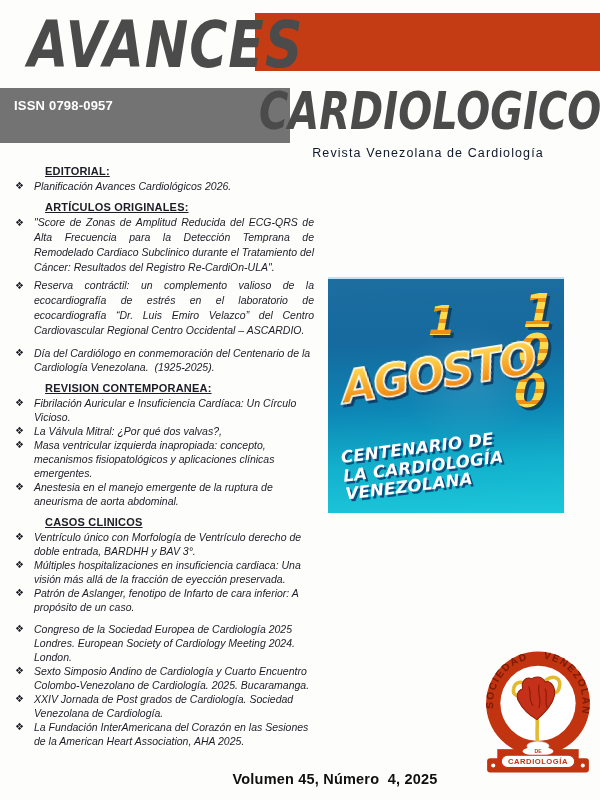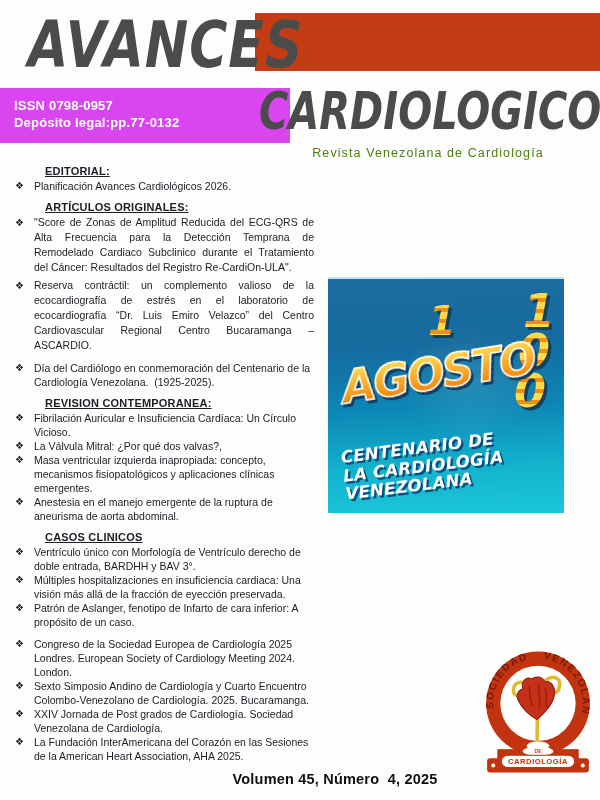--- a/index.html
+++ b/index.html
@@ -3,35 +3,35 @@
 <meta charset="utf-8">
 <style>
   html,body{margin:0;padding:0;}
   body{width:600px;height:800px;background:#fbfbfa;font-family:"Liberation Sans",sans-serif;overflow:hidden;}
   .page{position:relative;width:600px;height:800px;background:#fdfdfc;}
 
   
   .red-top{position:absolute;left:255px;top:13px;width:345px;height:58px;background:#C43C13;}
   .title1{position:absolute;left:28px;top:8px;font:italic 800 52px "DejaVu Sans",sans-serif;
           color:#4b4b4b;letter-spacing:1px;transform:scaleY(1.22);transform-origin:left top;z-index:3;}
-  .red-left{position:absolute;left:0;top:88px;width:290px;height:55px;background:#d946ef;box-sizing:border-box;
+  .red-left{position:absolute;left:0;top:88px;width:290px;height:55px;background:#737373;box-sizing:border-box;
             padding:9px 0 0 14px;z-index:1;}
   .issn-line{font-weight:bold;font-size:13px;color:#ffffff;line-height:17px;letter-spacing:0.2px;}
   .title2{position:absolute;left:259px;top:82px;font:italic 800 40px "DejaVu Sans",sans-serif;
           color:#4b4b4b;letter-spacing:0;transform:scaleY(1.28);transform-origin:left top;white-space:nowrap;z-index:3;}
-  .subtitle{position:absolute;left:256px;top:146px;width:344px;text-align:center;color:#4d7c0f;
+  .subtitle{position:absolute;left:256px;top:146px;width:344px;text-align:center;color:#0f172a;
             font-size:12.5px;line-height:14.5px;letter-spacing:1.1px;}
 
   
   .toc{position:absolute;left:13px;top:165px;width:301px;color:#1c1c26;}
   .section{margin:0 0 8px 0;}
   .heading{font-size:11px;font-weight:bold;text-decoration:underline;line-height:12px;margin:0 0 2px 0;letter-spacing:0.2px;padding-left:32px;}
   .bullet{display:flex;font-size:10.5px;line-height:14px;margin:0;}
   .glyph{flex:none;width:19px;font-size:10px;padding-left:2px;}
-  .btext{flex:1;}
+  .btext{flex:1;font-style:italic;}
   .justify .bullet{line-height:15px;margin-bottom:3px;}
   .justify .btext{text-align:justify;}
 
   
   .poster{position:absolute;left:328px;top:277px;width:236px;height:236px;overflow:hidden;
           background:linear-gradient(178deg,#1d6da0 0%,#156a9e 28%,#0d86b5 55%,#12b0cc 78%,#1cc7da 100%);
           box-shadow:inset 0 2px 0 #bfe3f2;}
   .poster-glow{position:absolute;left:30%;top:20%;width:60%;height:50%;
                background:radial-gradient(closest-side,rgba(255,255,255,0.10),rgba(255,255,255,0));}
   .agosto{position:absolute;left:10px;top:86px;font:italic 900 44px "DejaVu Sans",sans-serif;letter-spacing:-2px;
@@ -63,21 +63,20 @@
 </head>
 <body>
 
 <div class="page">
 
   <div class="red-top"></div>
   <div class="title1">AVANCES</div>
 
   <div class="red-left">
     <div class="issn-line">ISSN 0798-0957</div>
-    <div class="issn-line">Depósito legal:pp.77-0132</div>
   </div>
   <div class="title2">CARDIOLOGICOS</div>
 
   <div class="subtitle">
     <div>Revista Venezolana de Cardiología</div>
   </div>
 
   <div id="toc" class="toc">
       <div class="section">
         <div class="heading">EDITORIAL:</div>
@@ -87,21 +86,21 @@
         </div>
       </div>
       <div class="section justify">
         <div class="heading">ARTÍCULOS ORIGINALES:</div>
         <div class="bullet">
           <span class="glyph">❖</span>
           <span class="btext">"Score de Zonas de Amplitud Reducida del ECG-QRS de Alta Frecuencia para la Detección Temprana de Remodelado Cardiaco Subclinico durante el Tratamiento del Cáncer: Resultados del Registro Re-CardiOn-ULA".</span>
         </div>
         <div class="bullet">
           <span class="glyph">❖</span>
-          <span class="btext">Reserva contráctil: un complemento valioso de la ecocardiografía de estrés en el laboratorio de ecocardiografía “Dr. Luis Emiro Velazco” del Centro Cardiovascular Regional Centro Bucaramanga – ASCARDIO.</span>
+          <span class="btext">Reserva contráctil: un complemento valioso de la ecocardiografía de estrés en el laboratorio de ecocardiografía “Dr. Luis Emiro Velazco” del Centro Cardiovascular Regional Centro Occidental – ASCARDIO.</span>
         </div>
       </div>
       <div class="section">
         <div class="bullet">
           <span class="glyph">❖</span>
           <span class="btext">Día del Cardiólogo en conmemoración del Centenario de la Cardiología Venezolana. &nbsp;(1925-2025).</span>
         </div>
       </div>
       <div class="section">
         <div class="heading">REVISION CONTEMPORANEA:</div>

